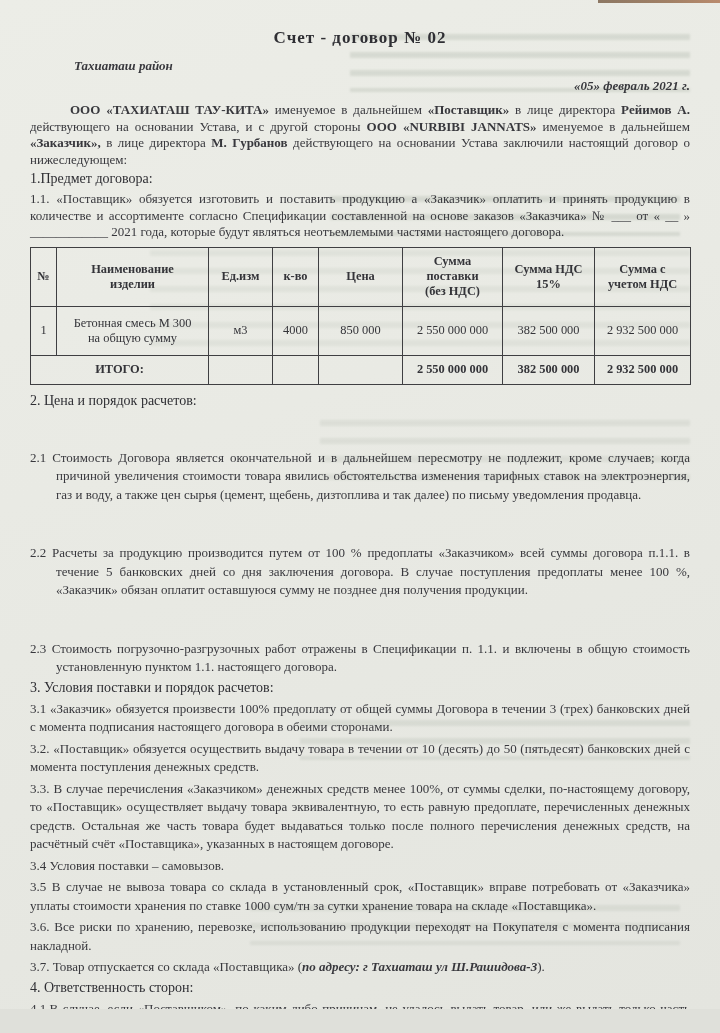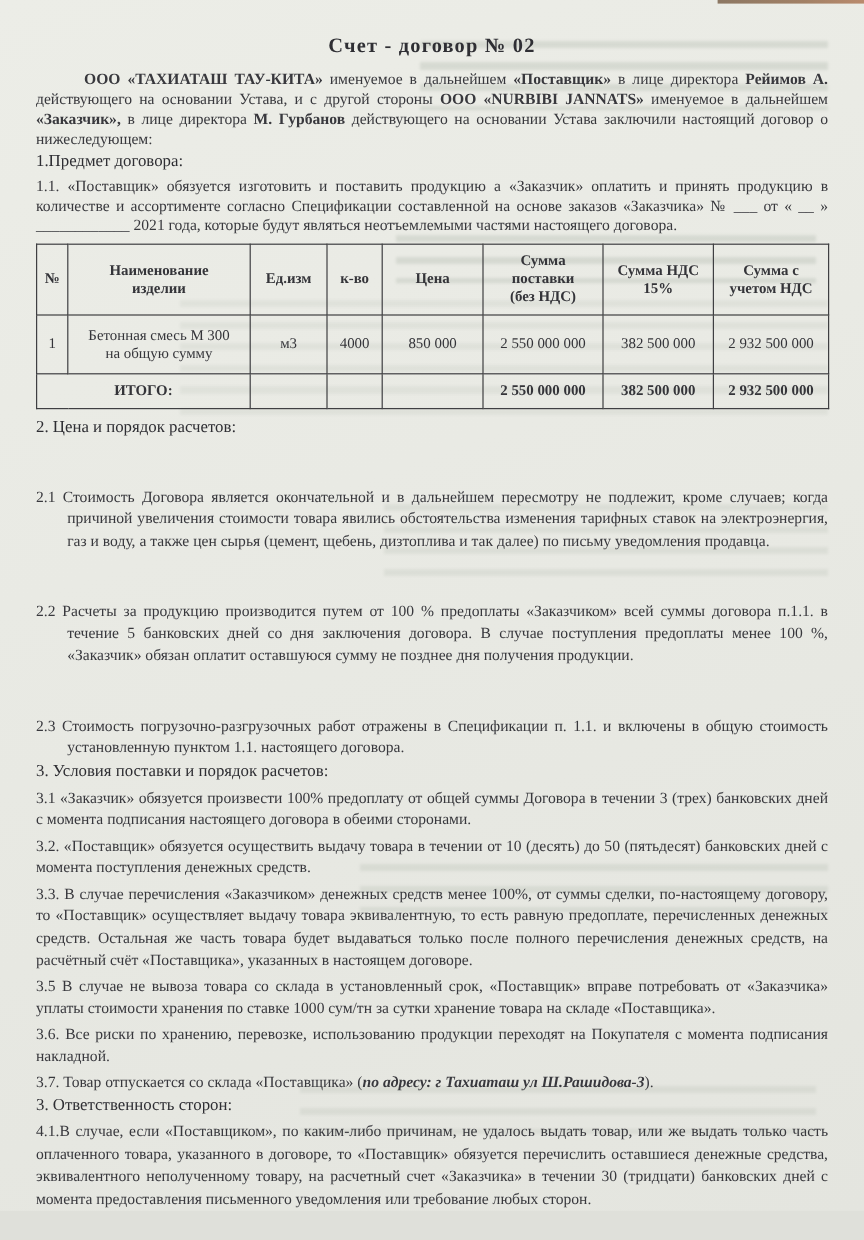--- a/index.html
+++ b/index.html
@@ -71,20 +71,24 @@
   <div class="ghost g2"></div>
   <div class="ghost g3"></div>
   <div class="ghost g4"></div>
   <div class="ghost g5"></div>
   <div class="ghost g6"></div>
 
   <div class="doc">
 
     <div class="title">Счет - договор  № 02</div>
 
+    <div class="meta">
+      <div class="place">Тахиаташ район</div>
+      <div class="date">«05» февраль  2021 г.</div>
+    </div>
 
     <p class="intro"><span class="run-b">ООО «ТАХИАТАШ ТАУ-КИТА»</span><span> именуемое в дальнейшем </span><span class="run-b">«Поставщик»</span><span> в лице директора </span><span class="run-b">Рейимов А.</span><span> действующего на основании Устава, и с другой стороны </span><span class="run-b">ООО «NURBIBI JANNATS»</span><span> именуемое в дальнейшем </span><span class="run-b">«Заказчик»,</span><span> в лице директора </span><span class="run-b">М. Гурбанов</span><span>  действующего на основании Устава заключили настоящий договор о нижеследующем:</span></p>
 
     <div class="heading">1.Предмет договора:</div>
     <p><span>1.1.   «Поставщик» обязуется изготовить и поставить продукцию а «Заказчик» оплатить и принять продукцию в количестве и ассортименте согласно Спецификации составленной на основе заказов «Заказчика» №  ___  от « __ » ____________  2021 года, которые будут являться неотъемлемыми частями настоящего договора.</span></p>
 
     <table class="items">
       <colgroup>
         <col style="width:26px">
           <col style="width:152px">
@@ -137,22 +141,23 @@
 
     <div class="heading">2. Цена и порядок расчетов:</div>
     <p class="loose hang"><span>2.1   Стоимость Договора является окончательной и в дальнейшем пересмотру не подлежит, кроме случаев; когда причиной увеличения стоимости товара явились обстоятельства изменения тарифных ставок на электроэнергия, газ и воду, а также цен сырья (цемент, щебень, дизтоплива и так далее) по письму уведомления продавца.</span></p>
     <p class="loose hang"><span>2.2   Расчеты за продукцию производится путем от 100 % предоплаты «Заказчиком» всей суммы договора п.1.1. в течение 5 банковских дней со дня заключения договора. В случае поступления предоплаты менее 100 %, «Заказчик» обязан оплатит оставшуюся сумму не позднее дня получения продукции.</span></p>
     <p class="loose hang"><span>2.3   Стоимость погрузочно-разгрузочных работ отражены в Спецификации п. 1.1. и включены в общую стоимость установленную пунктом 1.1. настоящего договора.</span></p>
 
     <div class="heading">3. Условия поставки и порядок расчетов:</div>
     <p class="loose"><span>3.1   «Заказчик» обязуется  произвести  100% предоплату  от  общей суммы Договора в течении 3 (трех) банковских дней с момента подписания настоящего договора в обеими сторонами.</span></p>
     <p class="loose"><span>3.2. «Поставщик» обязуется осуществить выдачу товара в течении от 10 (десять) до 50 (пятьдесят) банковских дней с момента поступления денежных средств.</span></p>
     <p class="loose"><span>3.3.  В  случае  перечисления  «Заказчиком»  денежных  средств  менее  100%,  от  суммы  сделки,  по-настоящему договору,  то  «Поставщик»  осуществляет  выдачу  товара  эквивалентную,   то  есть  равную  предоплате, перечисленных  денежных  средств.  Остальная  же  часть  товара  будет  выдаваться  только  после  полного перечисления денежных средств, на расчётный счёт «Поставщика», указанных в настоящем договоре.</span></p>
+    <p class="loose"><span>3.4 Условия поставки – самовызов.</span></p>
     <p class="loose"><span>3.5 В случае не вывоза товара со склада в установленный срок, «Поставщик» вправе потребовать от «Заказчика» уплаты стоимости хранения по ставке 1000 сум/тн за сутки хранение товара на складе «Поставщика».</span></p>
     <p class="loose"><span>3.6. Все риски по хранению, перевозке, использованию продукции переходят на Покупателя с момента подписания накладной.</span></p>
     <p class="loose"><span>3.7.  Товар отпускается со склада «Поставщика» (</span><span class="run-bi">по адресу: г Тахиаташ ул Ш.Рашидова-3</span><span>).</span></p>
 
-    <div class="heading">3. Ответственность сторон:</div>
+    <div class="heading">4. Ответственность сторон:</div>
     <p class="loose"><span>4.1.В случае, если «Поставщиком», по каким-либо причинам, не удалось выдать товар, или же выдать только часть оплаченного товара, указанного в договоре, то «Поставщик» обязуется перечислить оставшиеся денежные средства, эквивалентного неполученному товару, на расчетный счет «Заказчика» в течении 30 (тридцати) банковских дней с момента предоставления письменного уведомления или требование любых сторон.</span></p>
     <p class="loose"><span>4.2. В случае, если «Поставщиком», по гарантийному письму или по другим гарантийным документам «Заказчика», был выдан товар, без предоплаты денежных средств на расчётный счёт «Поставщика», то «Заказчик» обязан </span><span class="run-i">полностью, (в размере 100%) оплатить, то есть, перечислить денежные средства на расчётный счет «Поставщика»,</span></p>
 
   </div>
 </div>
 
 </body></html>

